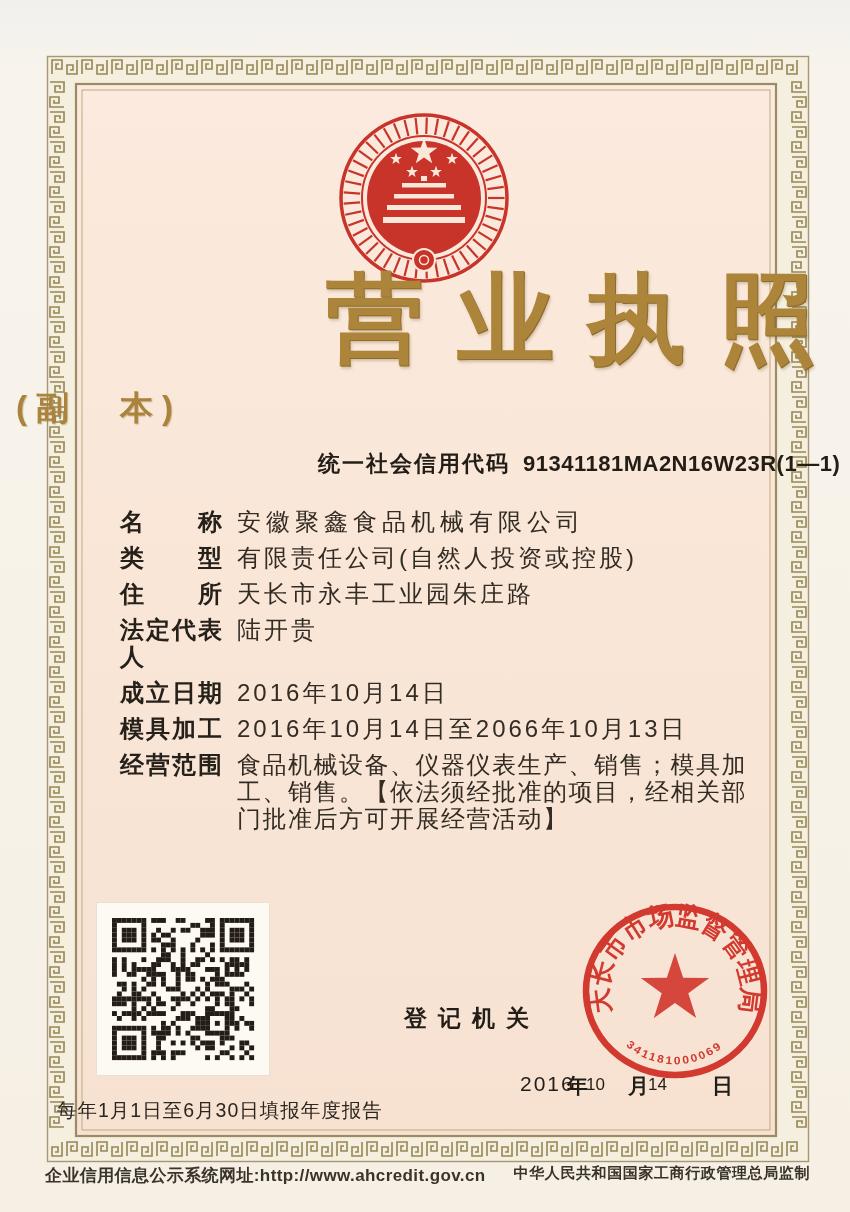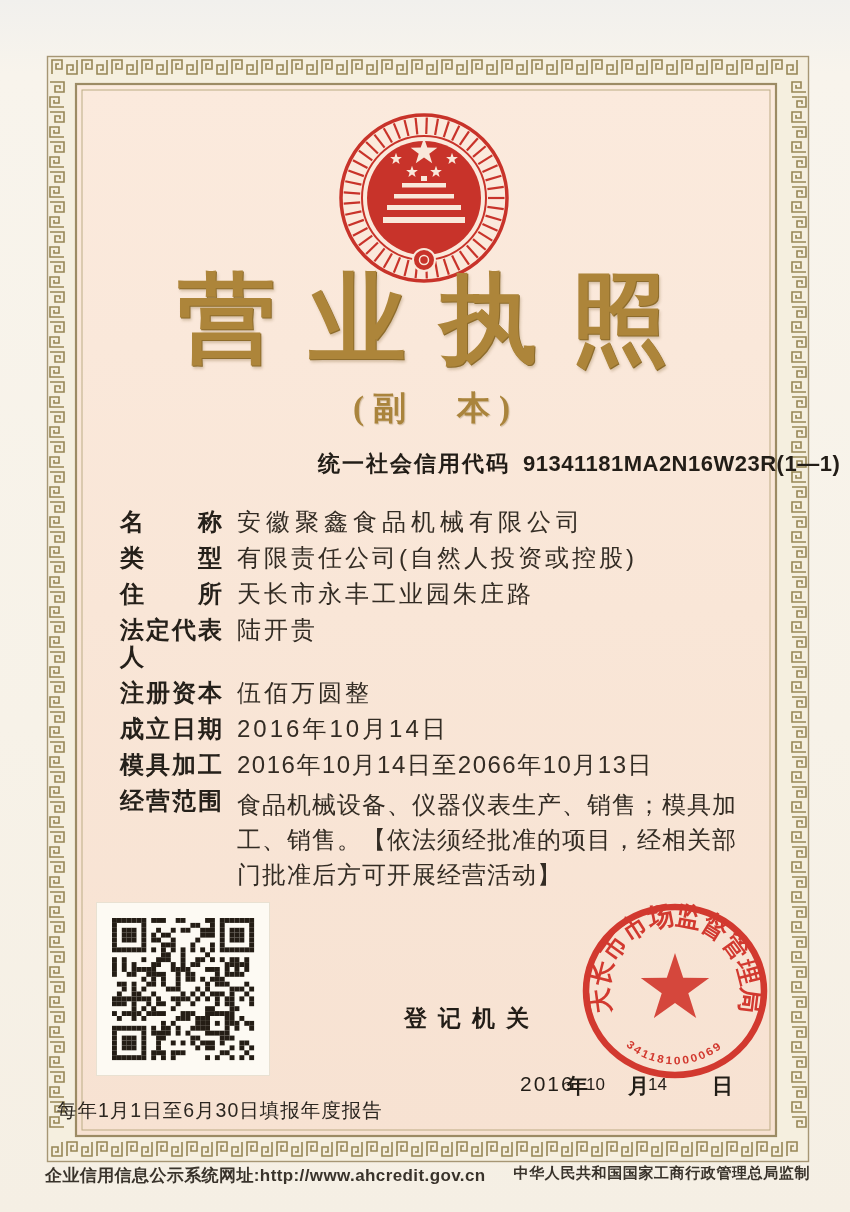--- a/index.html
+++ b/index.html
@@ -15,35 +15,33 @@
   }
   svg{display:block;}
   .abs{position:absolute;}
   
   #frameSvg{position:absolute;left:0;top:0;}
   
   #emblem{left:337px;top:110px;width:175px;height:175px;opacity:.93;}
   
   .title{
     left:0;right:0;top:268px;
-    text-align:center;
+    text-align:right;
     font-size:97px;font-weight:800;
     letter-spacing:34px;padding-left:30px;
     color:#ad853a;
     text-shadow:1px 1px 0 #8d6c2c, 2px 3px 3px rgba(110,80,25,.28);
     line-height:1.05;
   }
   .subtitle{
     left:0;right:0;top:386px;
-    text-align:center;
     font-size:33px;font-weight:700;
-    letter-spacing:9px;padding-left:22px;
+    letter-spacing:9px;padding-left:16px;
     color:#aa843c;
     text-shadow:1px 1px 1px rgba(120,90,30,.3);
-    font-family:Liberation Serif, serif;
   }
   .credit-line{left:318px;top:449px;font-size:22px;white-space:nowrap;}
   .credit-label{font-weight:700;letter-spacing:2px;color:#221d17;}
   .credit-value{margin-left:13px;letter-spacing:.5px;font-weight:600;color:#221d17;}
   
   .fields{left:120px;top:508px;width:662px;}
   .frow{margin-bottom:9px;font-size:24px;line-height:27px;white-space:normal;}
   .flabel{
     display:inline-block;width:102px;
     text-align:justify;text-align-last:justify;
@@ -409,21 +407,20 @@
 
   <div class="abs credit-line">
     <span class="credit-label">统一社会信用代码</span><span class="credit-value">91341181MA2N16W23R(1—1)</span>
   </div>
 
   <div class="abs fields">
     <div class="frow"><span class="flabel">名称</span><span class="fvalue">安徽聚鑫食品机械有限公司</span></div>
     <div class="frow"><span class="flabel">类型</span><span class="fvalue">有限责任公司(自然人投资或控股)</span></div>
     <div class="frow"><span class="flabel">住所</span><span class="fvalue">天长市永丰工业园朱庄路</span></div>
     <div class="frow"><span class="flabel">法定代表人</span><span class="fvalue">陆开贵</span></div>
-    <div class="frow"><span class="flabel">注册资本</span><span class="fvalue">伍佰万圆整</span></div>
     <div class="frow"><span class="flabel">成立日期</span><span class="fvalue">2016年10月14日</span></div>
     <div class="frow"><span class="flabel">模具加工</span><span class="fvalue">2016年10月14日至2066年10月13日</span></div>
     <div class="frow"><span class="flabel">经营范围</span><span class="fvalue">食品机械设备、仪器仪表生产、销售；模具加工、销售。【依法须经批准的项目，经相关部门批准后方可开展经营活动】</span></div>
   </div>
 
   <svg id="qr" class="abs" viewBox="0 0 172 172">
       <rect x="0" y="0" width="172" height="172" fill="#fdfaf3"></rect>
       <rect x="15" y="15" width="4.9" height="4.9" fill="#241d15"></rect>
       <rect x="19.9" y="15" width="4.9" height="4.9" fill="#241d15"></rect>
       <rect x="24.8" y="15" width="4.9" height="4.9" fill="#241d15"></rect>

